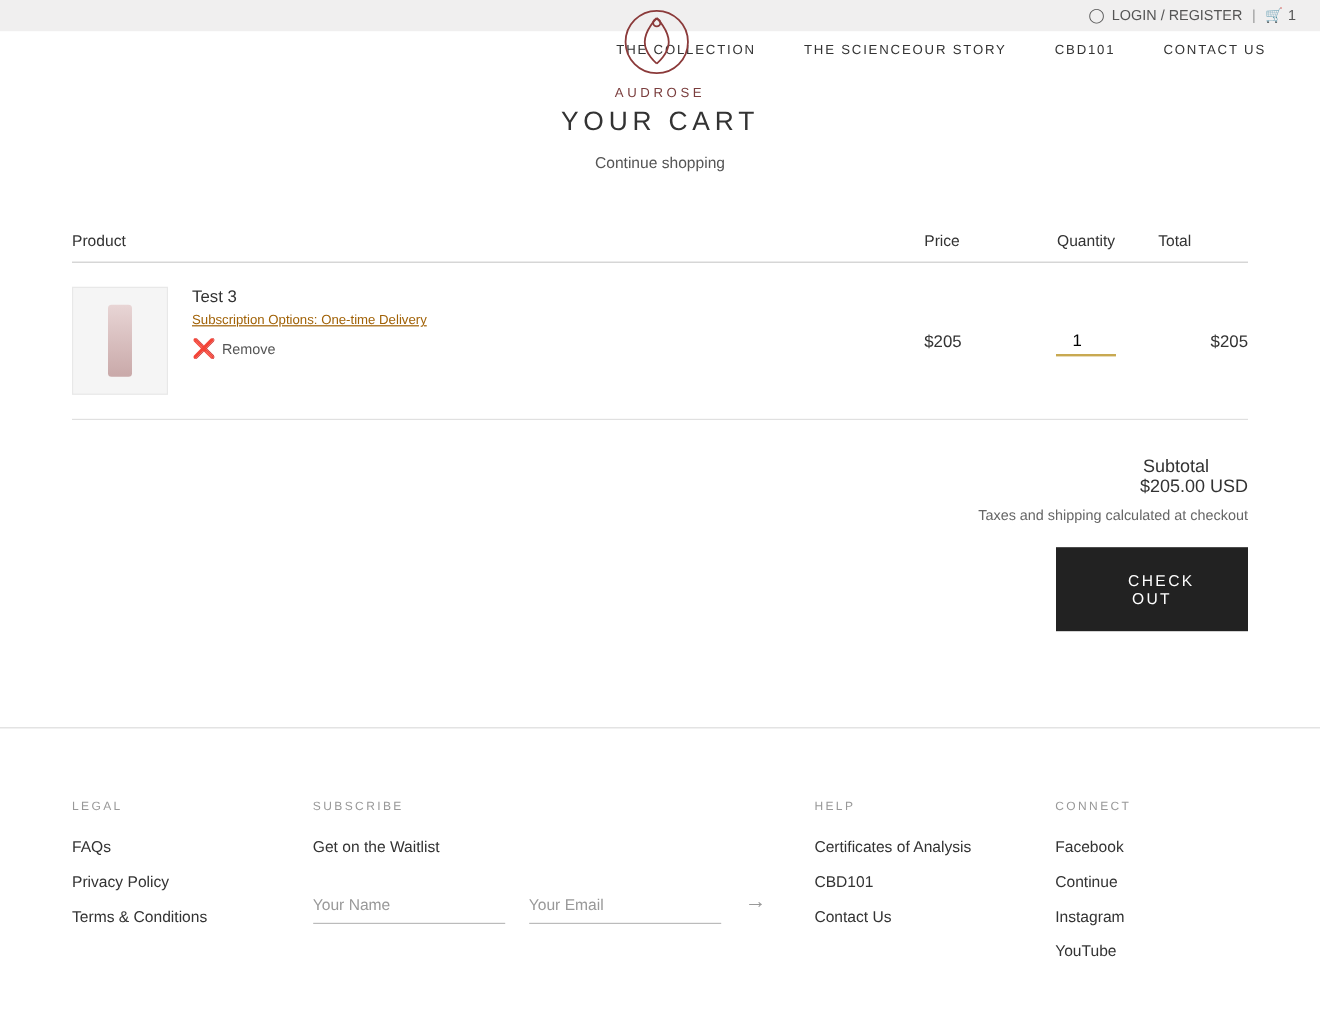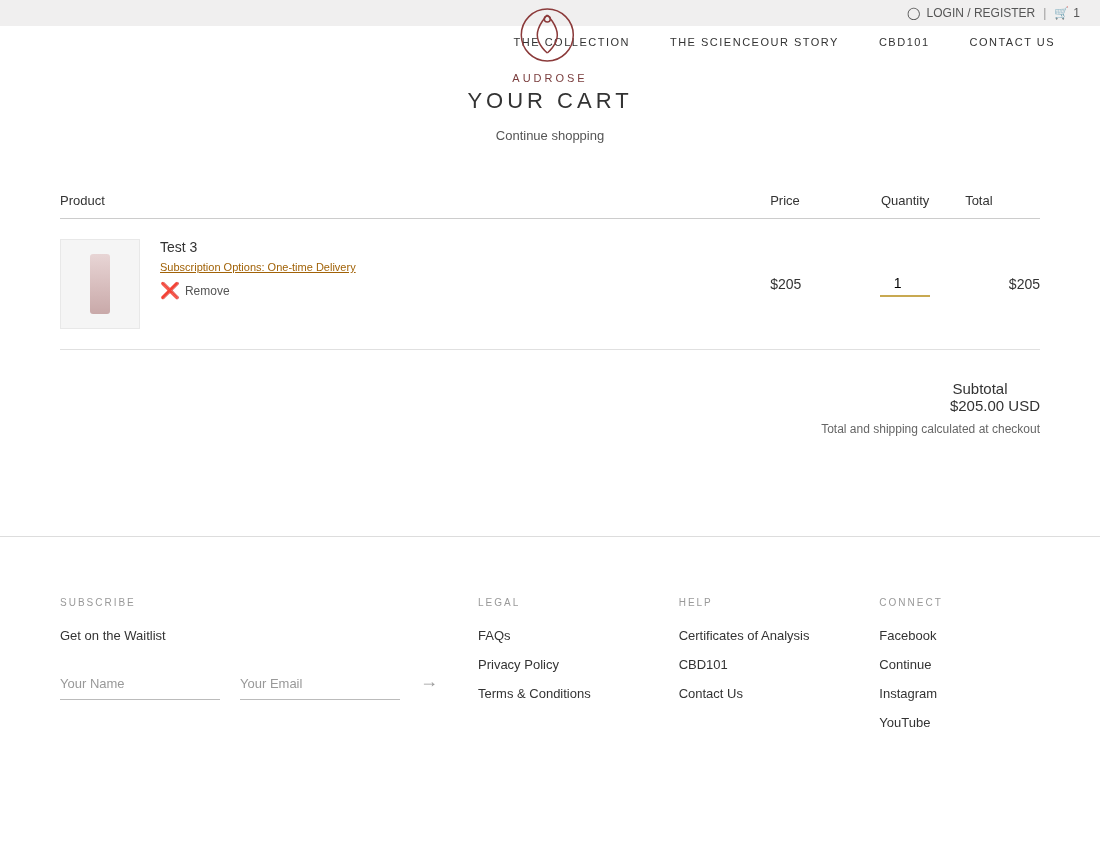--- a/index.html
+++ b/index.html
@@ -256,53 +256,54 @@
         <td class="total-cell">$205</td>
       </tr>
     </tbody>
   </table>
 
   <div class="subtotal-section">
     <div class="subtotal-row">
       <span class="subtotal-label">Subtotal</span>
       <span class="subtotal-value">$205.00 USD</span>
     </div>
-    <p class="tax-note">Total and shipping calculated at checkout</p>
+    <p class="tax-note">Taxes and shipping calculated at checkout</p>
+    <button class="checkout-btn">CHECK OUT</button>
   </div>
 </div>
 
 <hr class="divider">
 
 <footer>
   <div class="footer-grid">
+
+    <div class="footer-col">
+      <h4>LEGAL</h4>
+      <a class="footer-link">FAQs</a>
+      <a class="footer-link">Privacy Policy</a>
+      <a class="footer-link">Terms &amp; Conditions</a>
+    </div>
 
     <div class="footer-col">
       <h4>SUBSCRIBE</h4>
       <p class="footer-subscribe-text">Get on the Waitlist</p>
       <div class="subscribe-form">
         <div class="subscribe-inputs">
           <div class="subscribe-field">
             <input type="text" placeholder="Your Name" style="">
           </div>
           <div class="subscribe-field">
             <input type="email" placeholder="Your Email" style="">
           </div>
           <button class="arrow-btn">→</button>
         </div>
       </div>
     </div>
 
     <div class="footer-col">
-      <h4>LEGAL</h4>
-      <a class="footer-link">FAQs</a>
-      <a class="footer-link">Privacy Policy</a>
-      <a class="footer-link">Terms &amp; Conditions</a>
-    </div>
-
-    <div class="footer-col">
       <h4>HELP</h4>
       <a class="footer-link">Certificates of Analysis</a>
       <a class="footer-link">CBD101</a>
       <a class="footer-link">Contact Us</a>
     </div>
 
     <div class="footer-col">
       <h4>CONNECT</h4>
       <a class="footer-link">Facebook</a>
       <a class="footer-link">Continue</a>

